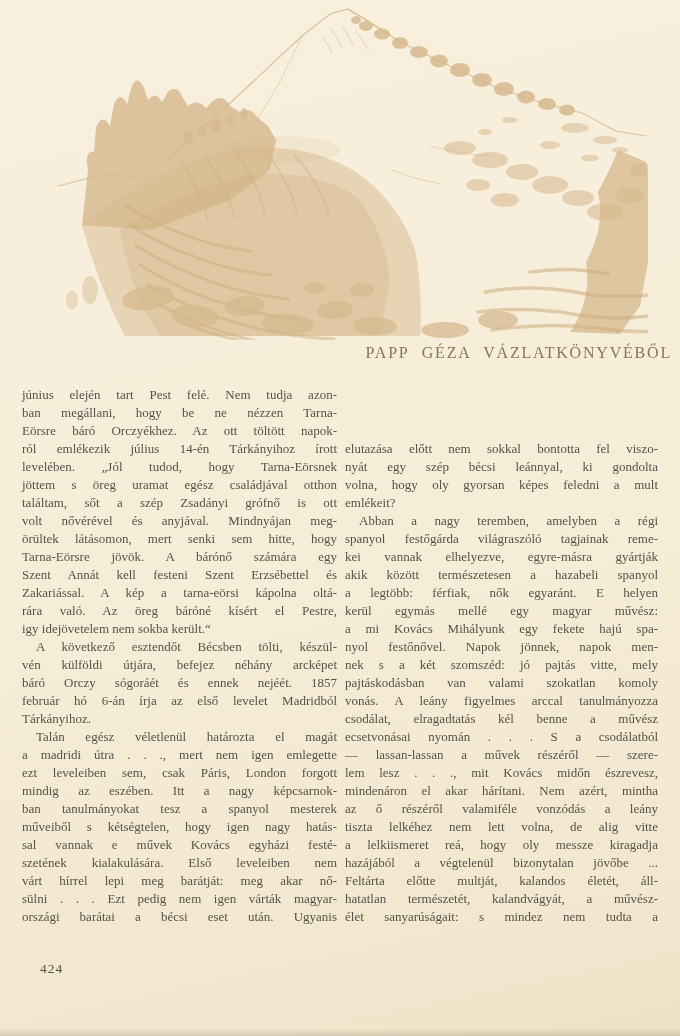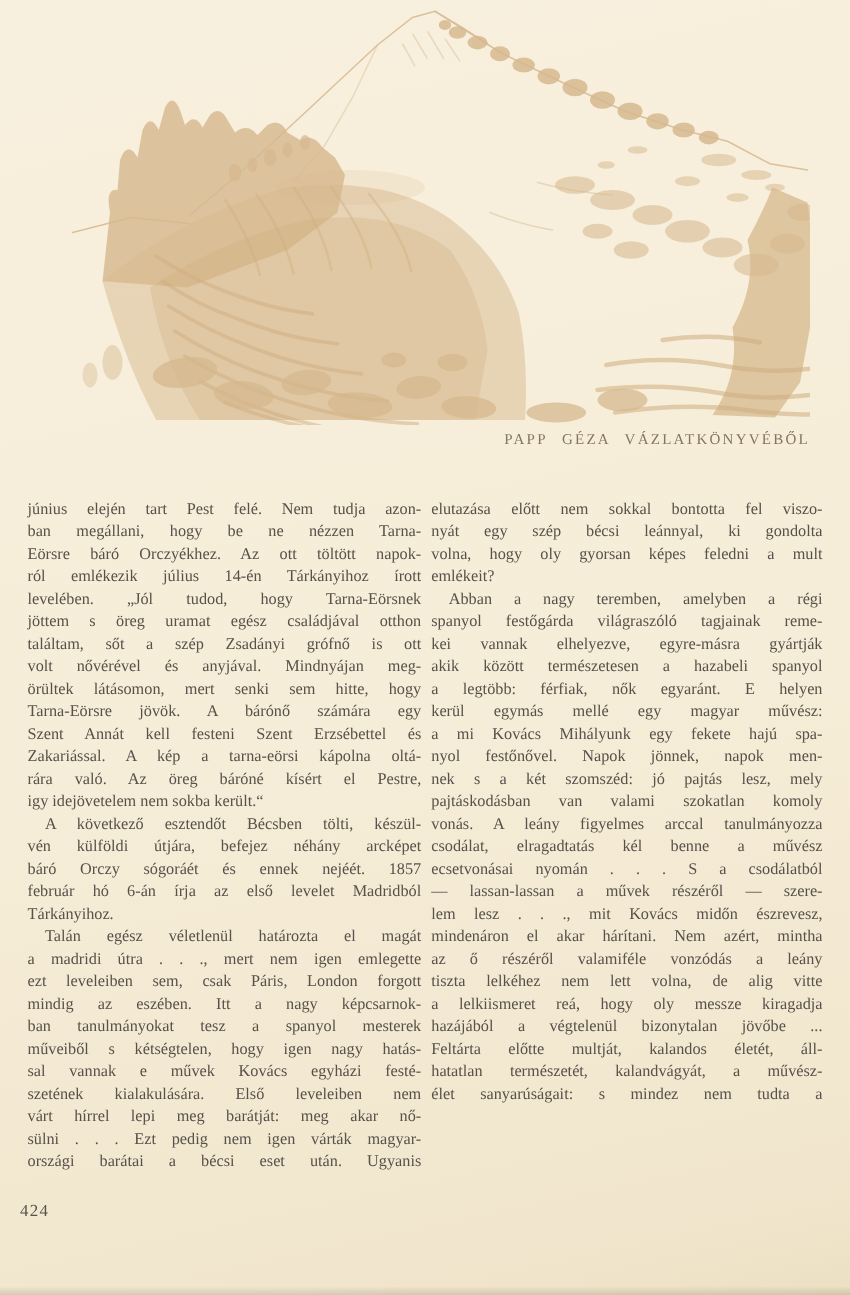--- a/index.html
+++ b/index.html
@@ -10,32 +10,32 @@
     color:#57514a;
   }
   .page::after{
     content:"";position:absolute;left:0;right:0;bottom:0;height:7px;
     background:linear-gradient(to bottom,rgba(110,100,80,0) 0%,rgba(110,100,80,.22) 100%);
     pointer-events:none;
   }
   .sketch{position:absolute;left:30px;top:0;width:618px;height:340px;}
   .sketch svg{display:block;width:100%;height:100%;}
   .caption{
-    position:absolute;right:32px;top:344px;
-    font-size:12px;letter-spacing:1.8px;word-spacing:7px;
+    position:absolute;right:8px;top:344px;
+    font-size:16px;letter-spacing:1.8px;word-spacing:7px;
     color:#86755d;white-space:nowrap;
   }
-  .columns{position:absolute;left:22px;top:398px;width:636px;display:flex;gap:8px;}
+  .columns{position:absolute;left:22px;top:386px;width:636px;display:flex;gap:8px;align-items:flex-end;}
   .col{width:315px;font-size:13px;line-height:18px;color:#57514a;}
   .col.right{width:313px;}
   .para{margin:0;}
   .line{text-align:justify;text-align-last:justify;white-space:normal;}
   .line.endline{text-align-last:left;}
   .line.indent{text-indent:14px;}
-  .pageno{position:absolute;left:16px;top:961px;font-size:13.5px;letter-spacing:1px;color:#57514a;}
+  .pageno{position:absolute;left:40px;top:961px;font-size:13.5px;letter-spacing:1px;color:#57514a;}
 </style>
 </head>
 <body>
 
 <div class="page">
 
   <div class="sketch">
     <svg viewBox="0 0 618 340" xmlns="http://www.w3.org/2000/svg">
 
       <g fill="none" stroke="#d2b185" stroke-width="1.2" stroke-linecap="round" opacity="0.75">
@@ -200,21 +200,21 @@
         </div>
         <div class="para">
           <div class="line indent">Abban a nagy teremben, amelyben a régi</div>
           <div class="line">spanyol festőgárda világraszóló tagjainak reme-</div>
           <div class="line">kei vannak elhelyezve, egyre-másra gyártják</div>
           <div class="line">akik között természetesen a hazabeli spanyol</div>
           <div class="line">a legtöbb: férfiak, nők egyaránt. E helyen</div>
           <div class="line">kerül egymás mellé egy magyar művész:</div>
           <div class="line">a mi Kovács Mihályunk egy fekete hajú spa-</div>
           <div class="line">nyol festőnővel. Napok jönnek, napok men-</div>
-          <div class="line">nek s a két szomszéd: jó pajtás lesz, mely</div>
+          <div class="line">nek s a két szomszéd: jó pajtás vitte, mely</div>
           <div class="line">pajtáskodásban van valami szokatlan komoly</div>
           <div class="line">vonás. A leány figyelmes arccal tanulmányozza</div>
           <div class="line">csodálat, elragadtatás kél benne a művész</div>
           <div class="line">ecsetvonásai nyomán . . . S a csodálatból</div>
           <div class="line">— lassan-lassan a művek részéről — szere-</div>
           <div class="line">lem lesz . . ., mit Kovács midőn észrevesz,</div>
           <div class="line">mindenáron el akar hárítani. Nem azért, mintha</div>
           <div class="line">az ő részéről valamiféle vonzódás a leány</div>
           <div class="line">tiszta lelkéhez nem lett volna, de alig vitte</div>
           <div class="line">a lelkiismeret reá, hogy oly messze kiragadja</div>

